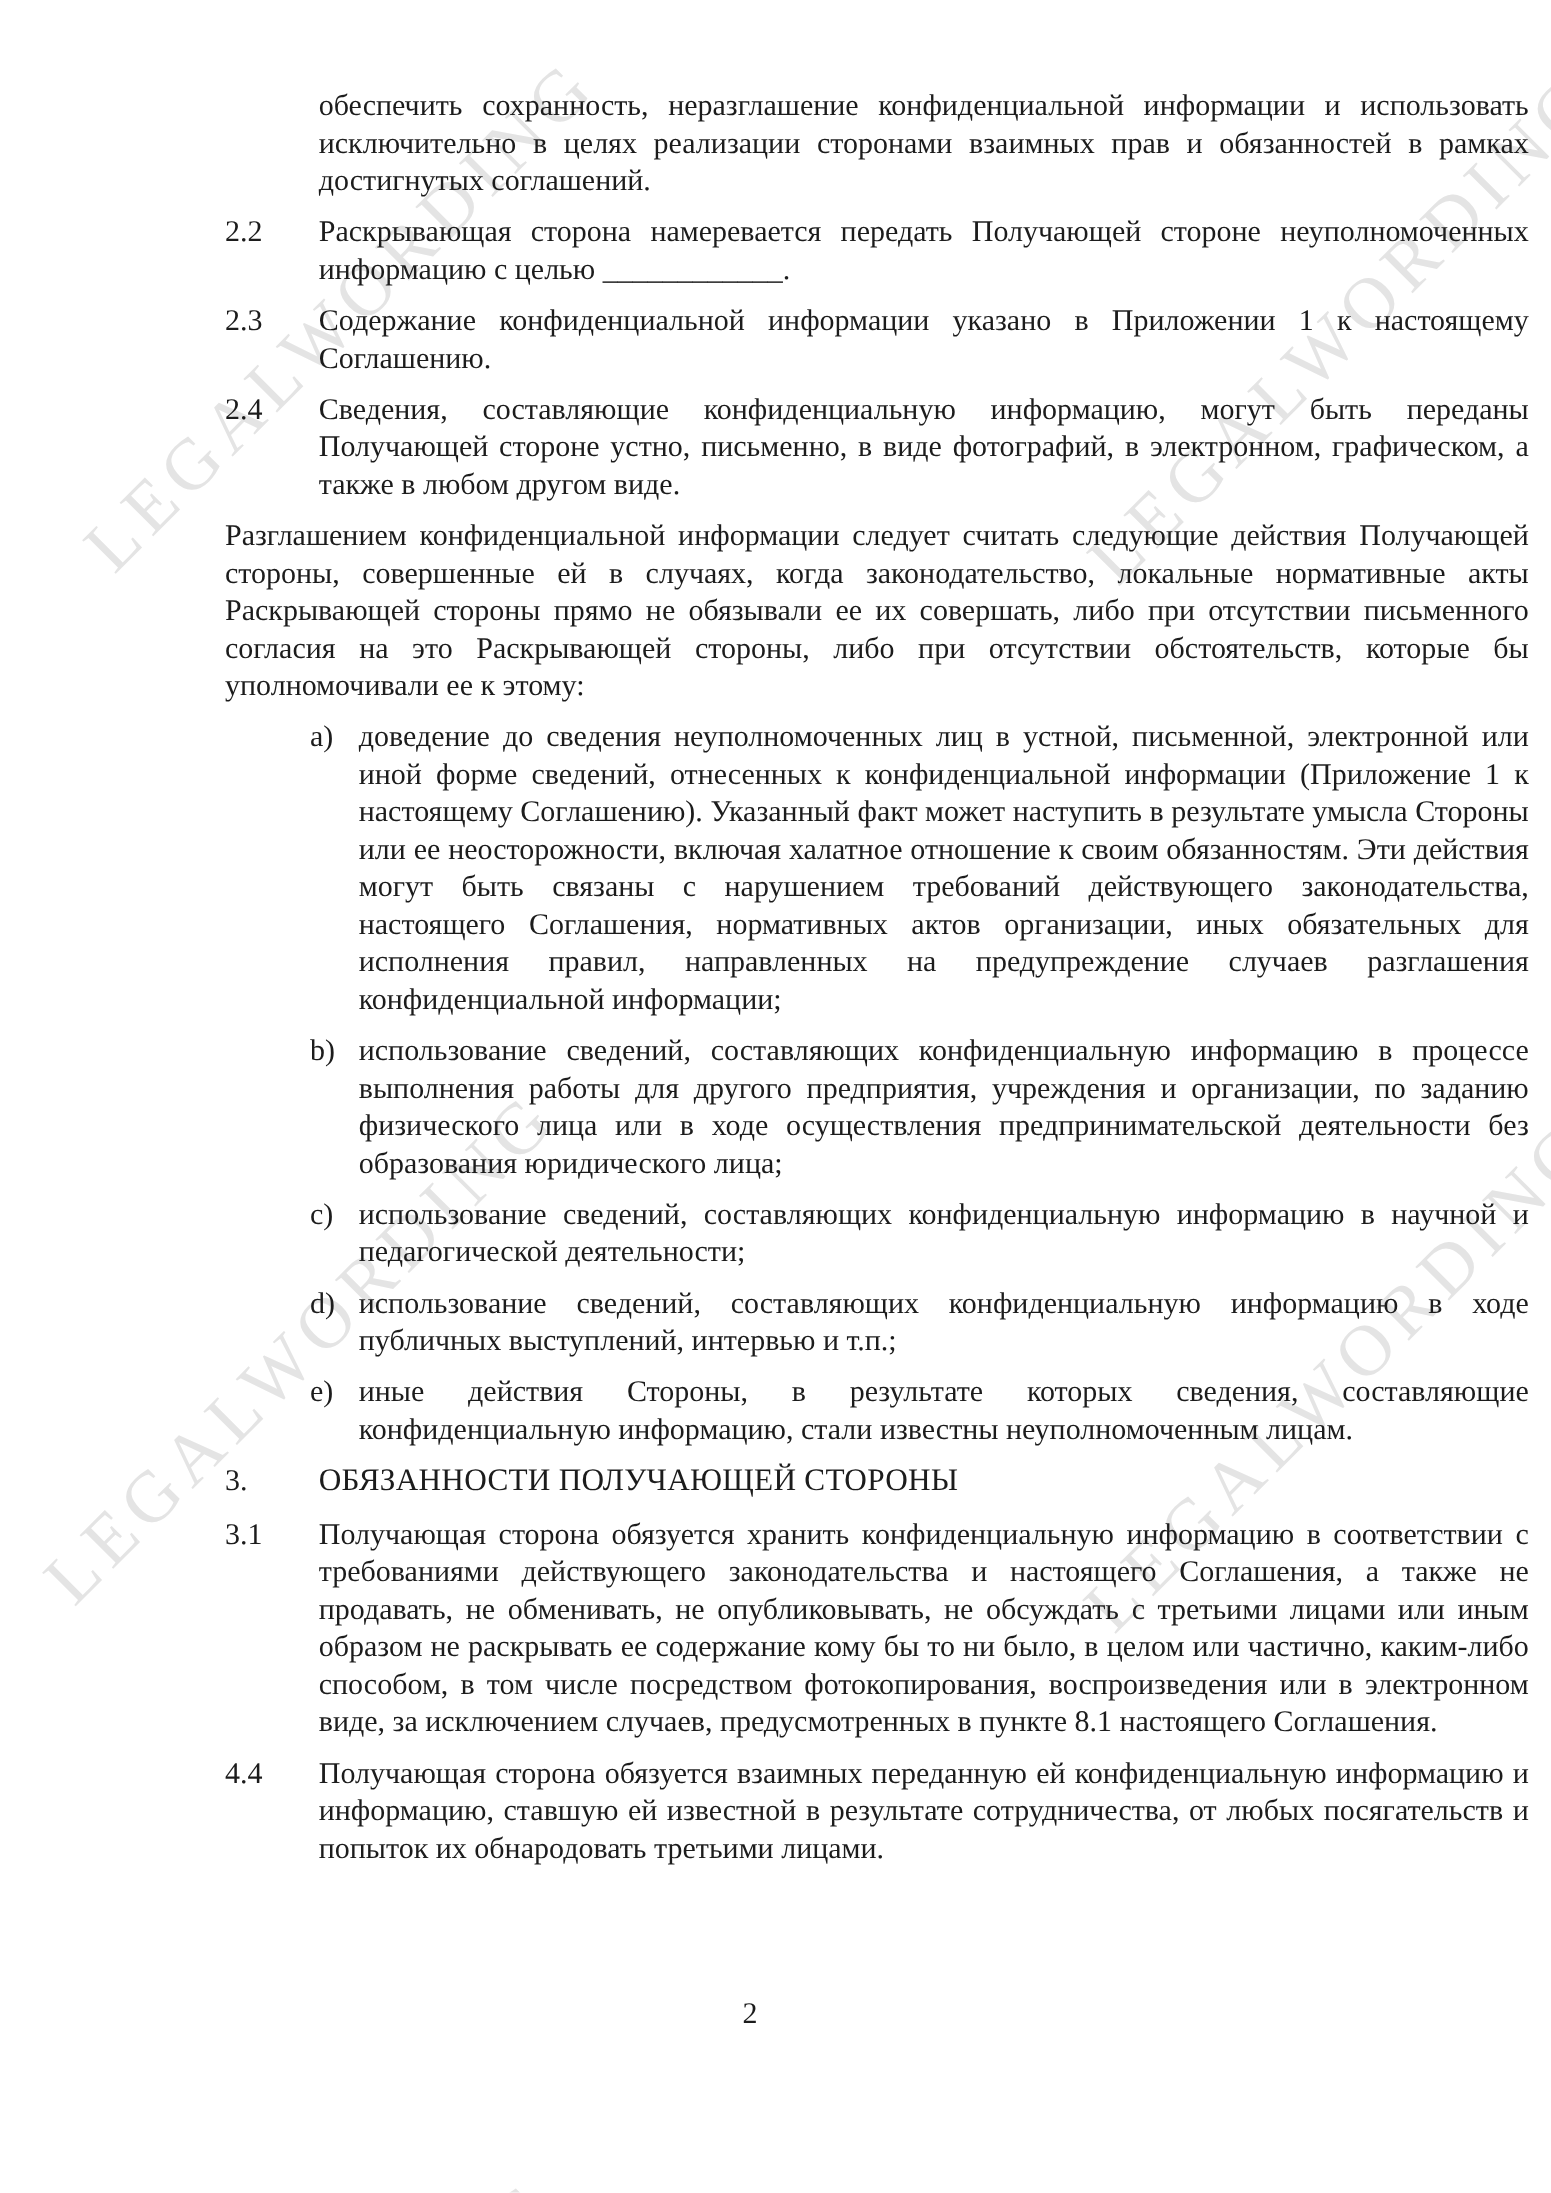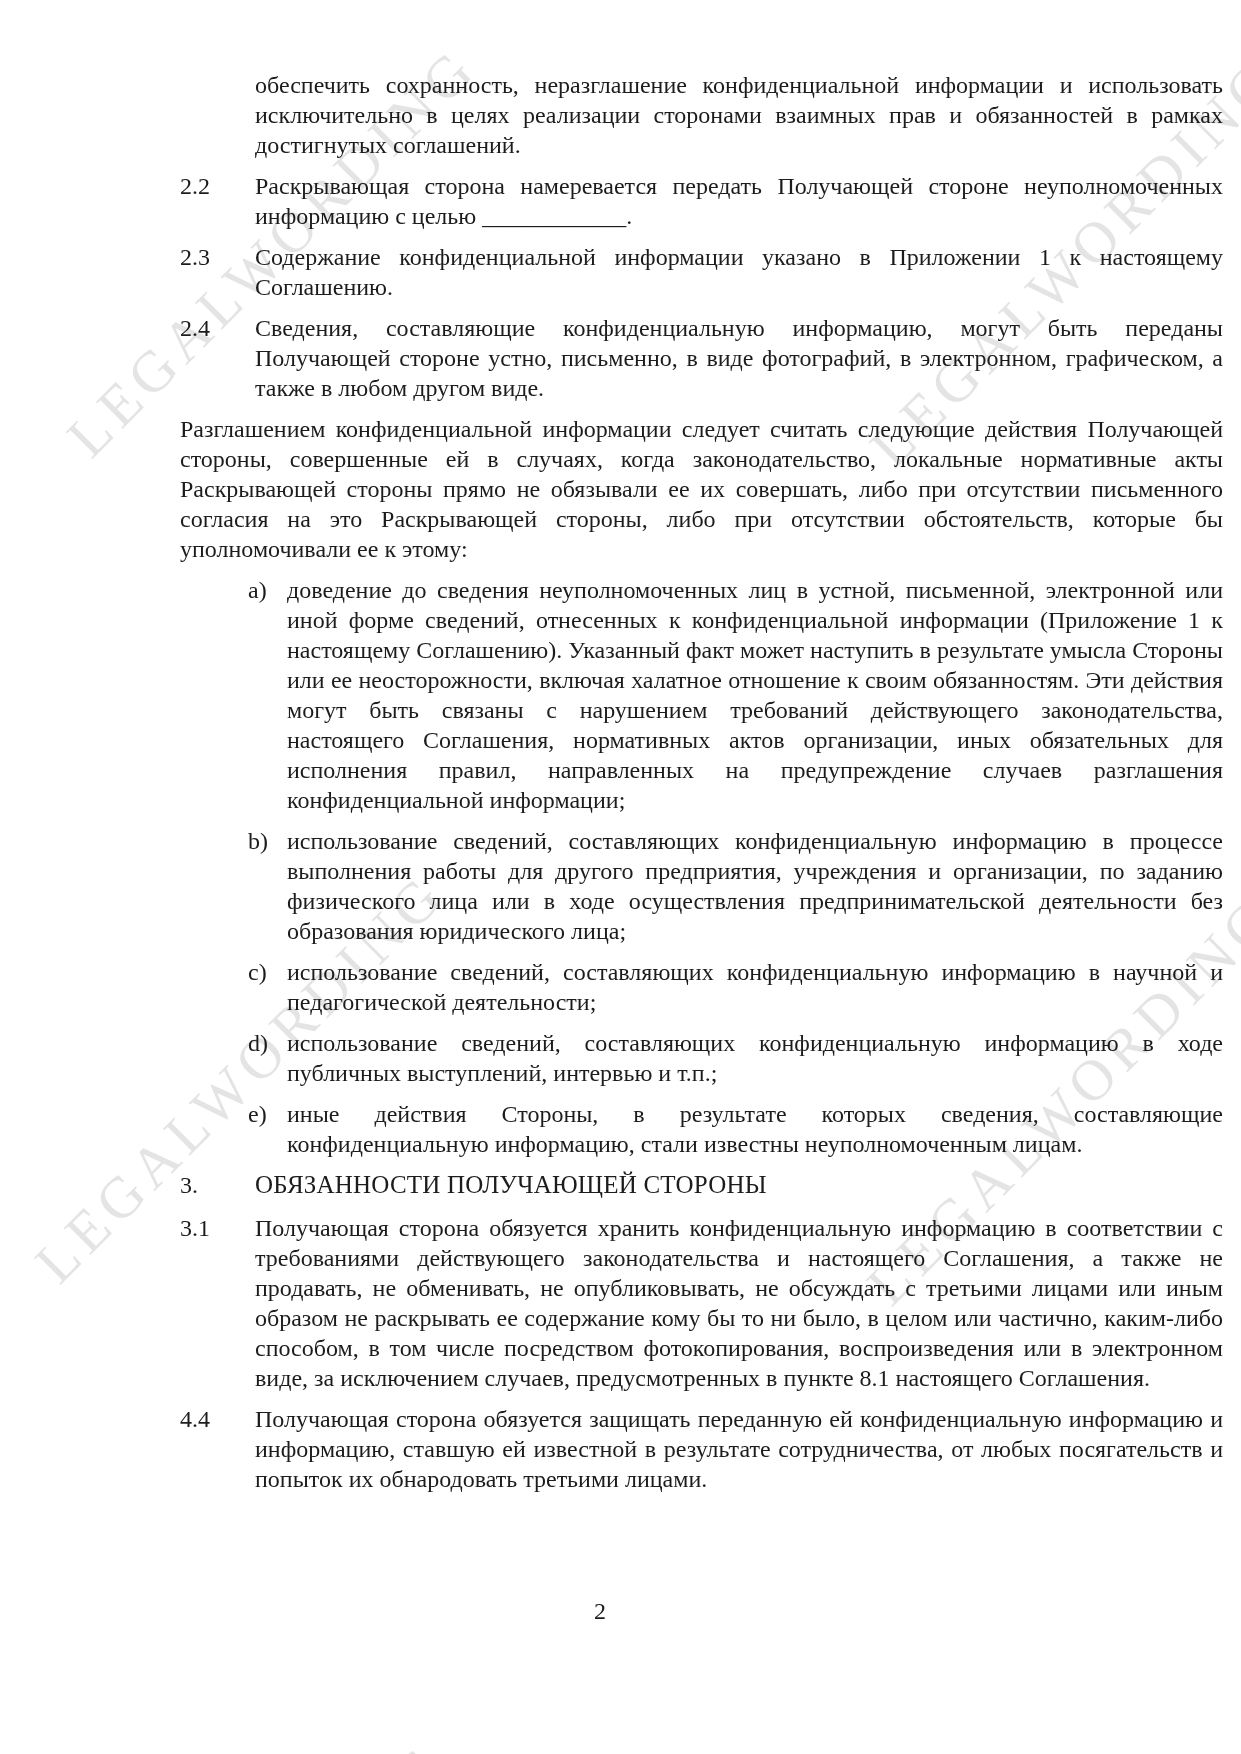--- a/index.html
+++ b/index.html
@@ -137,18 +137,18 @@
     <div class="htext">ОБЯЗАННОСТИ ПОЛУЧАЮЩЕЙ СТОРОНЫ</div>
   </div>
 
   <div class="para">
     <div class="num">3.1</div>
     <div class="ptext">Получающая сторона обязуется хранить конфиденциальную информацию в соответствии с требованиями действующего законодательства и настоящего Соглашения, а также не продавать, не обменивать, не опубликовывать, не обсуждать с третьими лицами или иным образом не раскрывать ее содержание кому бы то ни было, в целом или частично, каким-либо способом, в том числе посредством фотокопирования, воспроизведения или в электронном виде, за исключением случаев, предусмотренных в пункте 8.1 настоящего Соглашения.</div>
   </div>
 
   <div class="para">
     <div class="num">4.4</div>
-    <div class="ptext">Получающая сторона обязуется защищать переданную ей конфиденциальную информацию и информацию, ставшую ей известной в результате сотрудничества, от любых посягательств и попыток их обнародовать третьими лицами.</div>
+    <div class="ptext">Получающая сторона обязуется взаимных переданную ей конфиденциальную информацию и информацию, ставшую ей известной в результате сотрудничества, от любых посягательств и попыток их обнародовать третьими лицами.</div>
   </div>
 
 </div>
 
 <div class="page-number">2</div>
 
 </body></html>

